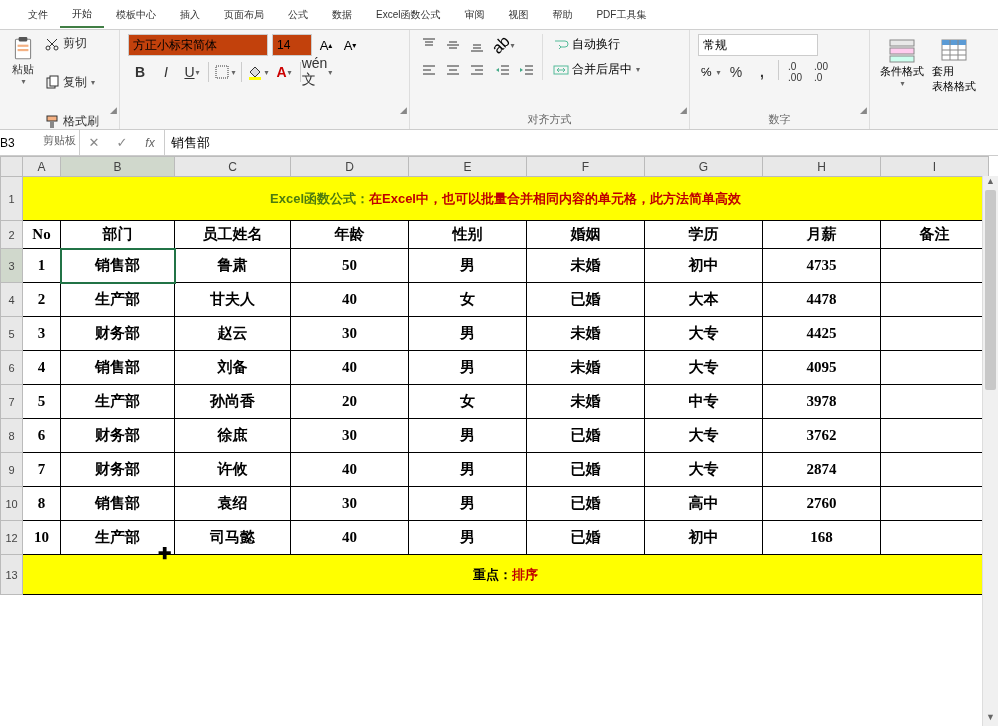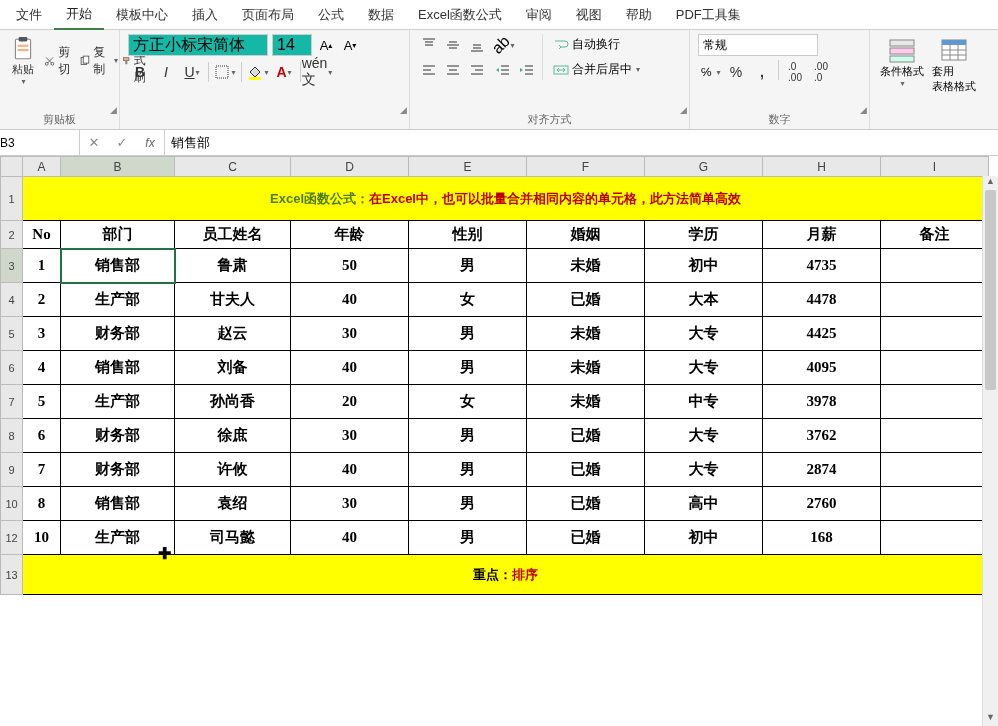--- a/index.html
+++ b/index.html
@@ -1,36 +1,36 @@
 <!DOCTYPE html>
 <html><head>
 <meta charset="utf-8">
 <style>
 * { box-sizing: border-box; margin: 0; padding: 0; font-family: "Microsoft YaHei", sans-serif; }
 body { background: #fff; width: 998px; height: 726px; overflow: hidden; position: relative; }
 
 
-.menubar { display: flex; background: #fff; border-bottom: 1px solid #d0d0d0; height: 30px; align-items: center; padding-left: 4px; font-size: 13px; }
+.menubar { display: flex; background: #fff; border-bottom: 1px solid #d0d0d0; height: 30px; align-items: center; padding-left: 16px; font-size: 10px; }
 .menubar .menu-item { padding: 5px 12px; cursor: pointer; color: #333; }
 .menubar .menu-item.active { border-bottom: 2px solid #417e45; color: #222; font-weight: 500; }
 
 
 .ribbon { display: flex; background: #f5f5f5; height: 100px; border-bottom: 1px solid #ccc; }
 .ribbon-group { border-right: 1px solid #ddd; padding: 4px 8px 2px 8px; display: flex; flex-direction: column; justify-content: space-between; position: relative; }
 .ribbon-group-label { text-align: center; font-size: 11px; color: #666; padding-top: 2px; }
 .ribbon-group-content { flex: 1; display: flex; align-items: flex-start; gap: 4px; }
 .big-icon-btn { display: flex; flex-direction: column; align-items: center; font-size: 11px; color: #333; padding: 2px; cursor: pointer; }
 .big-icon-btn svg { width: 26px; height: 26px; }
-.small-row { display: flex; flex-direction: row; gap: 0; font-size: 12px; color: #333; }
+.small-row { display: flex; flex-direction: column; gap: 20px; font-size: 12px; color: #333; }
 .small-btn { display: flex; align-items: center; gap: 3px; cursor: pointer; padding: 1px 2px; }
 .small-btn svg { width: 16px; height: 16px; }
 
 
 .font-row1 { display: flex; gap: 4px; margin-bottom: 4px; }
-.font-select { border: 1px solid #ccc; background: #14b8a6; font-size: 16px; height: 22px; padding: 0 4px; }
+.font-select { border: 1px solid #ccc; background: #c2410c; font-size: 12px; height: 22px; padding: 0 4px; }
 .font-name { width: 140px; }
 .font-size { width: 40px; }
 .font-size-btn { width: 20px; height: 22px; border: 1px solid transparent; display: flex; align-items: center; justify-content: center; font-size: 13px; cursor: pointer; }
 .font-row2 { display: flex; gap: 2px; align-items: center; }
 .fmt-btn { width: 24px; height: 24px; display: flex; align-items: center; justify-content: center; cursor: pointer; font-size: 14px; color: #333; }
 .fmt-sep { width: 1px; height: 20px; background: #ccc; margin: 0 2px; }
 .dropdown-arrow { font-size: 8px; color: #666; margin-left: 1px; }
 
 
 .align-col { display: flex; flex-direction: column; gap: 3px; }

